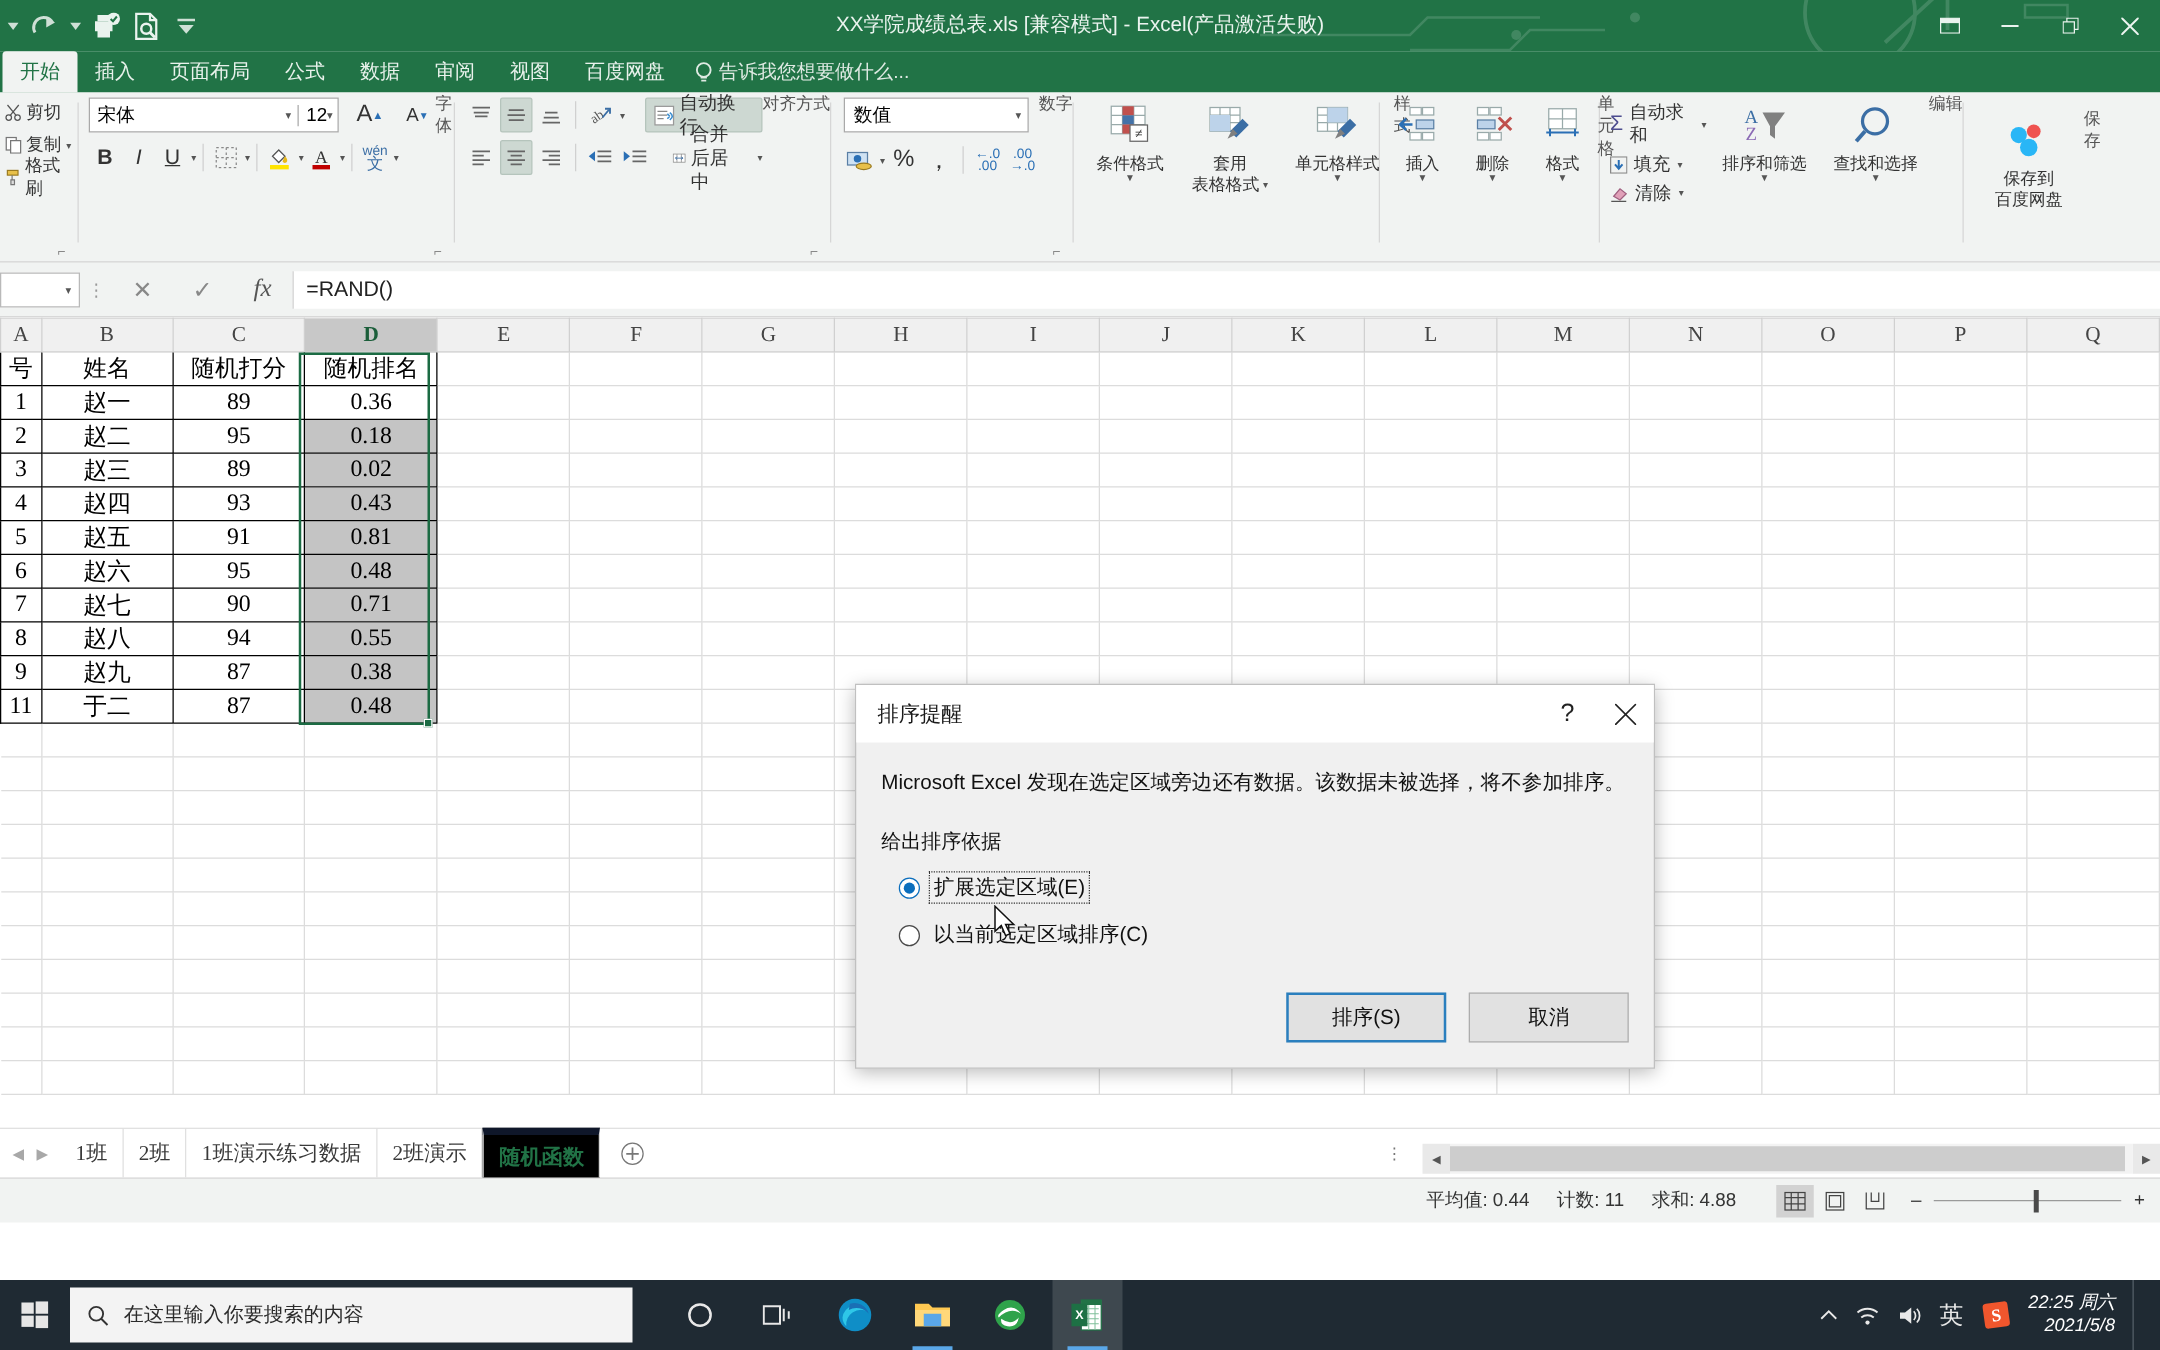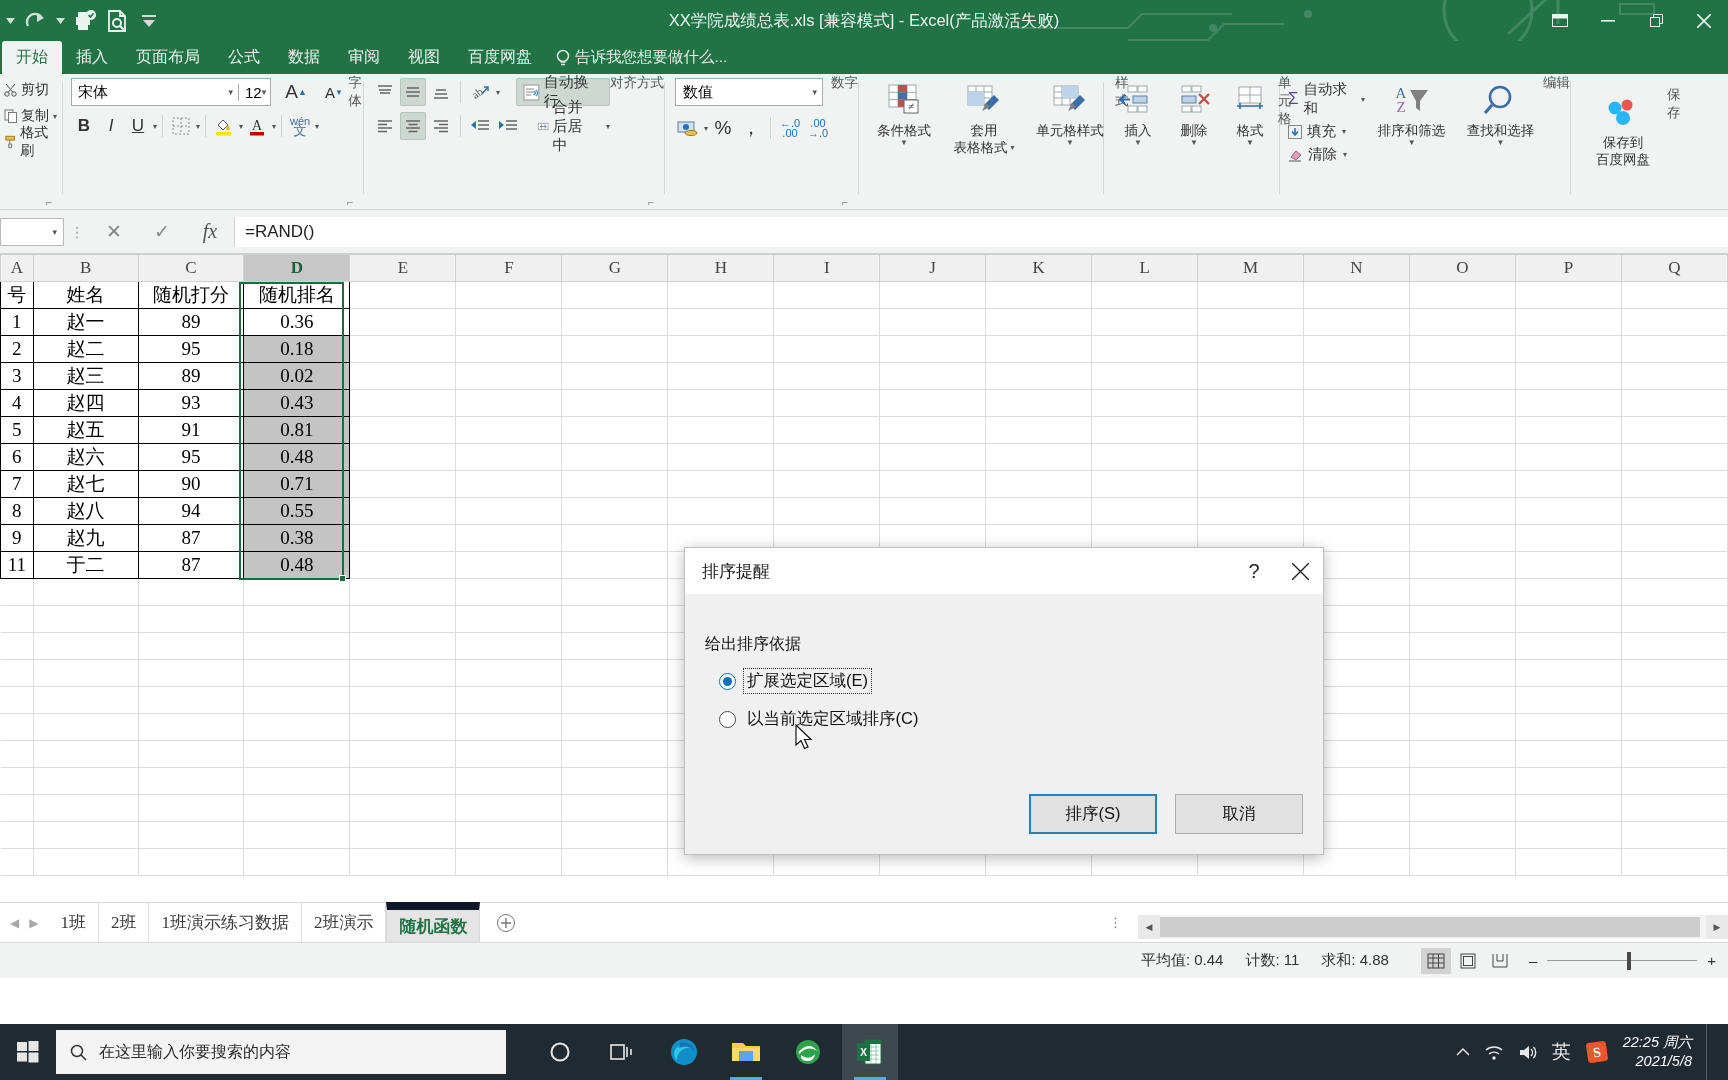--- a/index.html
+++ b/index.html
@@ -154,22 +154,22 @@
   }
   .dlg-btn.default { border: 2px solid #2a7fbe; background:#e1e1e1; }
   .cursor-arrow { position:absolute; left: 795px; top: 470px; z-index: 60; }
 
   
   .sheetbar { height: 40px; background:#fff; display:flex; align-items:stretch;
               border-top:1px solid #d8d8d8; }
   .nav-arrows { display:flex; align-items:center; gap:10px; padding: 0 10px; color:#a8a8a8; font-size:12px; }
   .stab { display:flex; align-items:center; padding: 0 12px; font-size: 17px; color:#3a3a3a;
           border-right: 1px solid #e0e0e0; font-family:"Liberation Serif",serif;}
-  .stab.active { color:#217346; font-weight:bold; border-top: 8px solid #0f172a;
-                 border-left:1px solid #d8d8d8; border-right:1px solid #d8d8d8; background:#e5e5e5;
+  .stab.active { color:#217346; font-weight:bold; border-top: 6px solid #0f172a;
+                 border-left:1px solid #d8d8d8; border-right:1px solid #d8d8d8; background:#000000;
                  margin-top:-1px; }
   .addsheet { display:flex; align-items:center; padding: 0 16px; color:#666; font-size: 19px; }
   .sb-right { margin-left:auto; display:flex; align-items:center; }
   .sb-dots { padding: 0 14px; color:#777; letter-spacing:2px; font-size:13px; }
   .hscroll { display:flex; align-items:center; flex: none; width: 590px; height: 24px; margin-top:8px; }
   .hs-arrow { width:22px; height:24px; background:#e9e9e9; display:flex; align-items:center; justify-content:center;
               font-size:9px; color:#555;}
   .hs-track { flex:1; height: 24px; background:#f3f3f3; position:relative; }
   .hs-thumb { position:absolute; left:0; top:2px; height: 20px; width: 540px; background:#cdcdcd; }
 
@@ -1176,20 +1176,21 @@
       <span>排序提醒</span>
       <span class="spacer"></span>
       <span class="dlg-help">?</span>
       <span class="dlg-close">
         <svg width="17" height="17" viewBox="0 0 17 17">
             <path d="M0 0 L17 17 M17 0 L0 17" stroke="#222" stroke-width="1.4"></path>
           </svg>
       </span>
     </div>
     <div class="dlg-body">
+      <div class="dlg-msg">Microsoft Excel 发现在选定区域旁边还有数据。该数据未被选择，将不参加排序。</div>
       <div class="dlg-sublabel">给出排序依据</div>
       <div class="radio-row">
         <span class="radio on"></span>
         <span class="radio-label focus">扩展选定区域(E)</span>
       </div>
       <div class="radio-row">
         <span class="radio"></span>
         <span class="radio-label">以当前选定区域排序(C)</span>
       </div>
     </div>

